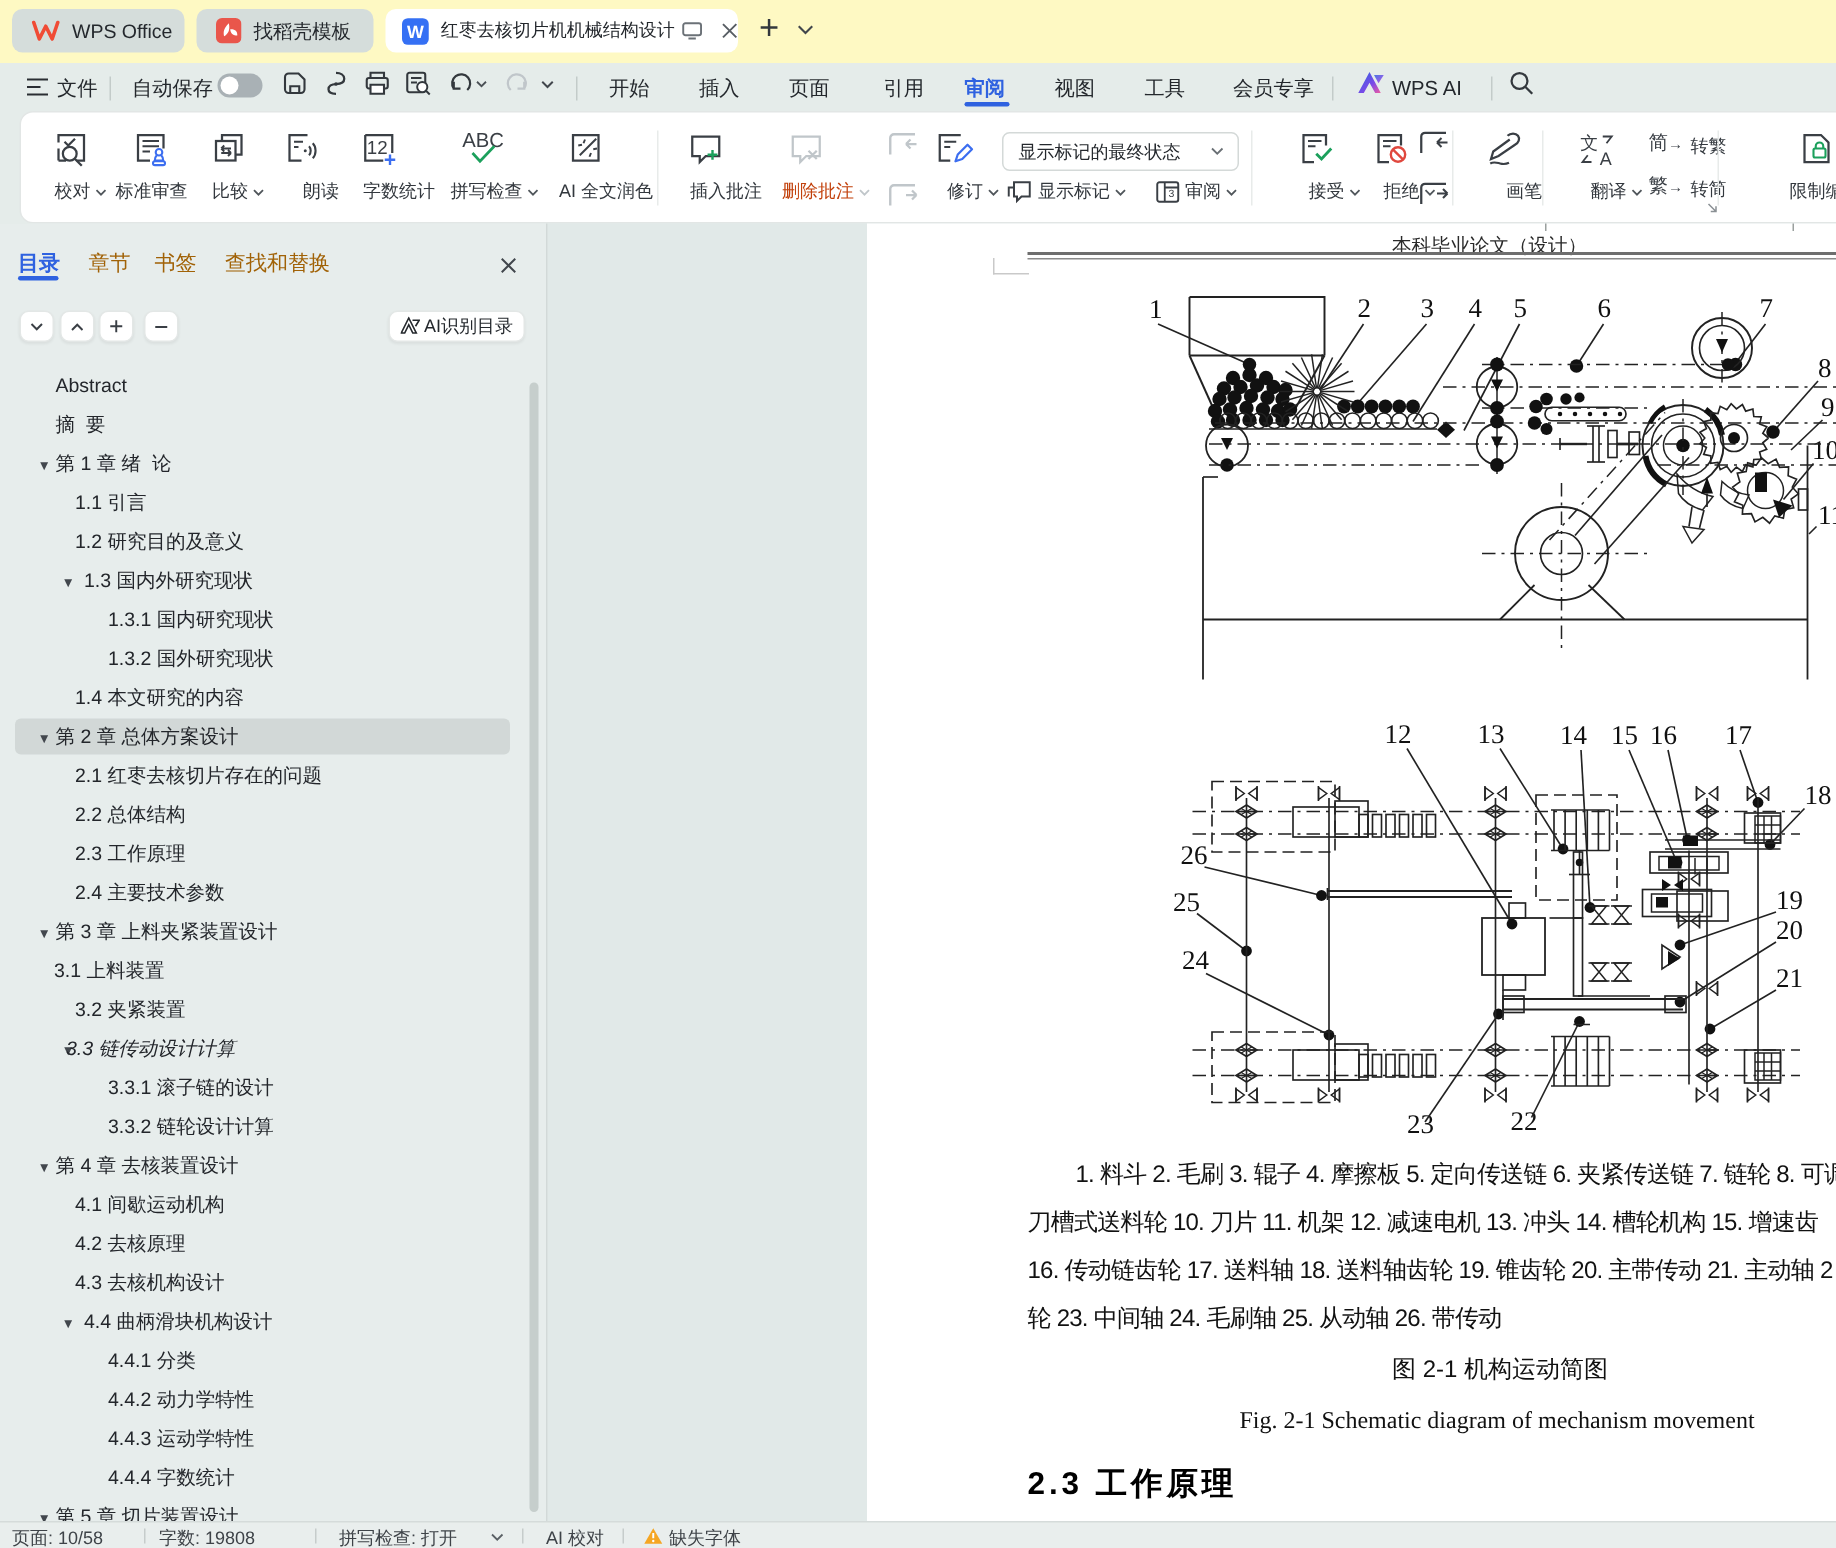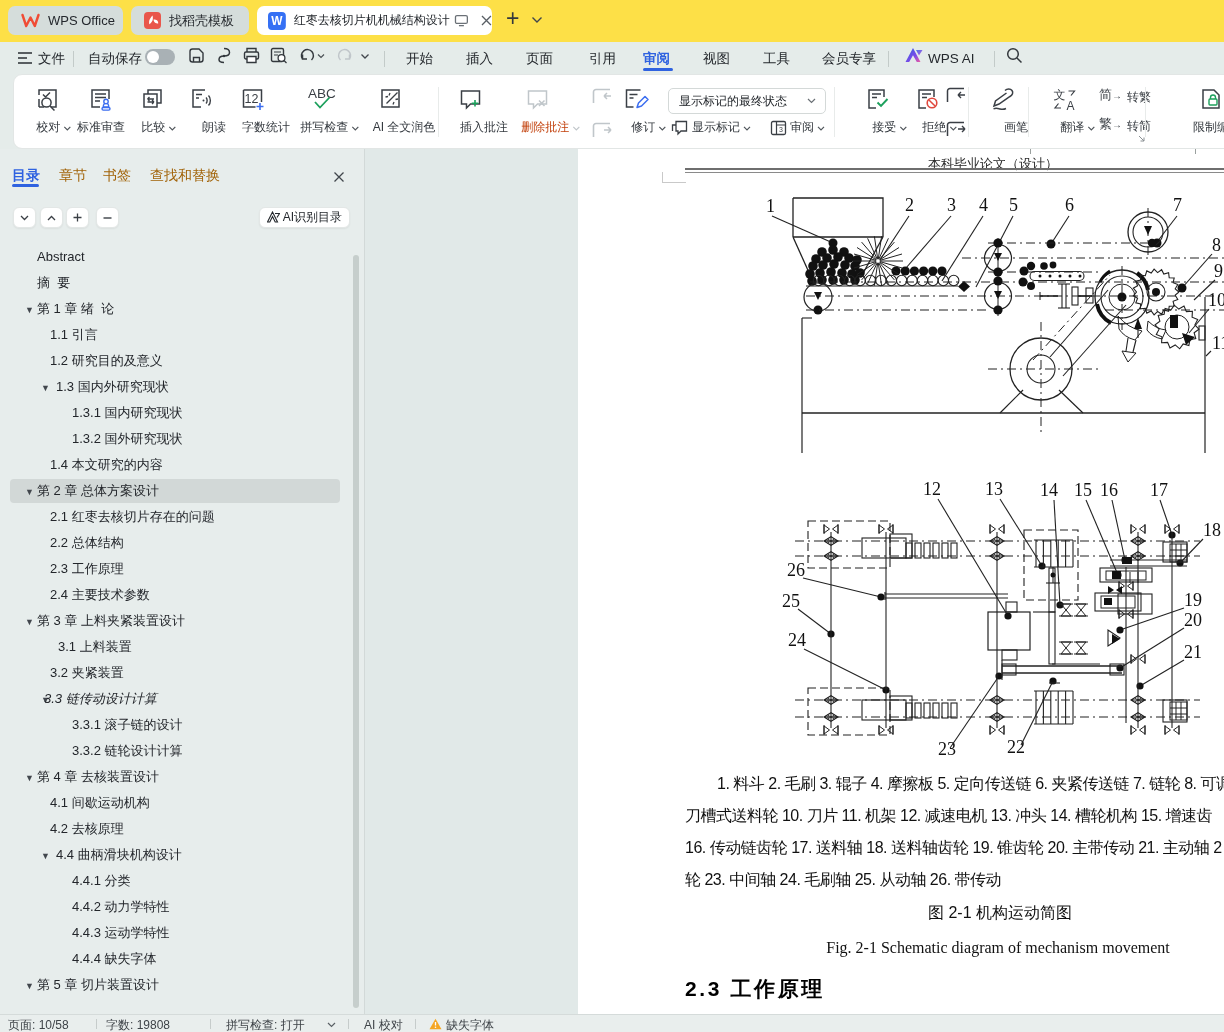--- a/index.html
+++ b/index.html
@@ -1,19 +1,19 @@
 <!DOCTYPE html>
 <html><head><meta charset="utf-8">
 <style>
 *{margin:0;padding:0;box-sizing:border-box;}
 html,body{width:1224px;height:1032px;overflow:hidden;}
 body{font-family:"Liberation Sans",sans-serif;background:#e5ecea;position:relative;color:#1d2126;}
 .abs{position:absolute;}
 
-#tabbar{position:absolute;left:0;top:0;width:1224px;height:42px;background:#fde047;}
+#tabbar{position:absolute;left:0;top:0;width:1224px;height:42px;background:#fef9c3;}
 .tab{position:absolute;top:6px;height:29px;border-radius:7px;display:flex;align-items:center;font-size:13px;color:#24282d;}
 .tab.gray{background:#d5dddb;}
 .tab.white{background:#ffffff;}
 
 #menubar{position:absolute;left:0;top:42px;width:1224px;height:32px;background:#e5ecea;font-size:13.5px;color:#24282d;}
 .mitem{position:absolute;top:6px;height:22px;line-height:22px;}
 .msep{position:absolute;top:9px;width:1px;height:16px;background:#c3cbc9;}
 
 #ribbon{position:absolute;left:13px;top:74px;width:1300px;height:75px;background:#ffffff;border:1px solid #e2e6e5;border-radius:9px;}
 .rlabel{position:absolute;top:44px;font-size:12px;color:#33383e;white-space:nowrap;text-align:center;transform:translateX(-50%);}
@@ -789,21 +789,21 @@
           <span style="position:absolute;left:50px;">2.3 工作原理</span>
         </div>
 <div class="ti">
           <span style="position:absolute;left:50px;">2.4 主要技术参数</span>
         </div>
 <div class="ti">
           <span class="tri" style="left:25px;top:1px;">▼</span>
           <span style="position:absolute;left:37px;">第 3 章 上料夹紧装置设计</span>
         </div>
 <div class="ti">
-          <span style="position:absolute;left:58px;text-align:center;">3.1 上料装置</span>
+          <span style="position:absolute;left:36px;text-align:center;">3.1 上料装置</span>
         </div>
 <div class="ti">
           <span style="position:absolute;left:50px;">3.2 夹紧装置</span>
         </div>
 <div class="ti">
           <span class="tri" style="left:41px;top:1px;">▼</span>
           <span style="position:absolute;left:44px;font-style:italic;">3.3 链传动设计计算</span>
         </div>
 <div class="ti">
           <span style="position:absolute;left:72px;">3.3.1 滚子链的设计</span>
@@ -815,34 +815,37 @@
           <span class="tri" style="left:25px;top:1px;">▼</span>
           <span style="position:absolute;left:37px;">第 4 章 去核装置设计</span>
         </div>
 <div class="ti">
           <span style="position:absolute;left:50px;">4.1 间歇运动机构</span>
         </div>
 <div class="ti">
           <span style="position:absolute;left:50px;">4.2 去核原理</span>
         </div>
 <div class="ti">
+          <span style="position:absolute;left:50px;">4.3 去核机构设计</span>
+        </div>
+<div class="ti">
           <span class="tri" style="left:41px;top:1px;">▼</span>
           <span style="position:absolute;left:56px;">4.4 曲柄滑块机构设计</span>
         </div>
 <div class="ti">
           <span style="position:absolute;left:72px;">4.4.1 分类</span>
         </div>
 <div class="ti">
           <span style="position:absolute;left:72px;">4.4.2 动力学特性</span>
         </div>
 <div class="ti">
           <span style="position:absolute;left:72px;">4.4.3 运动学特性</span>
         </div>
 <div class="ti">
-          <span style="position:absolute;left:72px;">4.4.4 缺失字体</span>
+          <span style="position:absolute;left:72px;">4.4.4 字数统计</span>
         </div>
 <div class="ti">
           <span class="tri" style="left:25px;top:1px;">▼</span>
           <span style="position:absolute;left:37px;">第 5 章 切片装置设计</span>
         </div>
 </div>
     <div class="abs" style="left:353px;top:106px;width:6px;height:753px;background:#c6cecc;border-radius:3px;"></div>
   </div>
 </div>
 <div id="statusbar">

